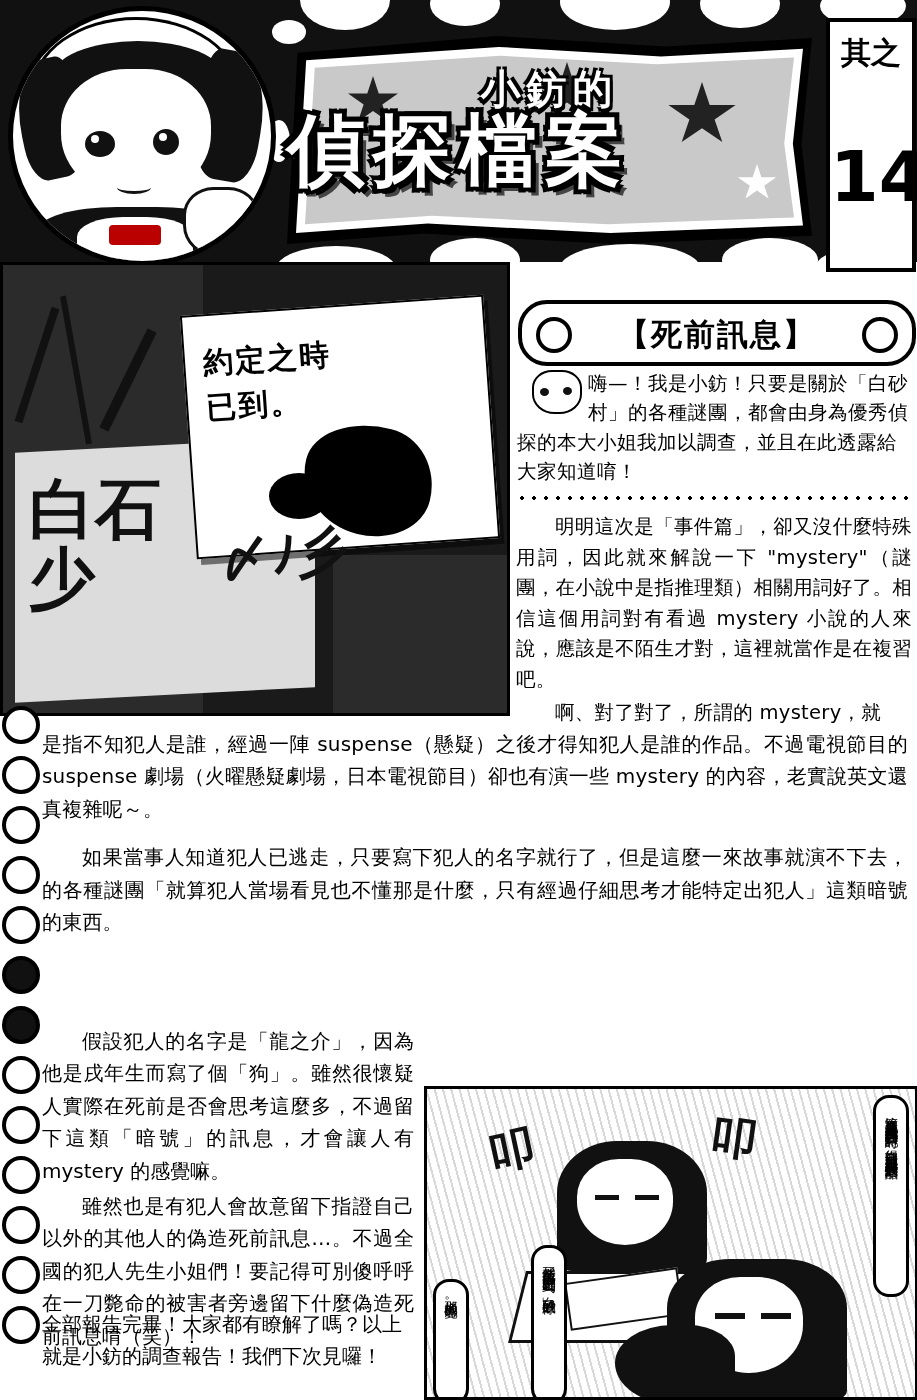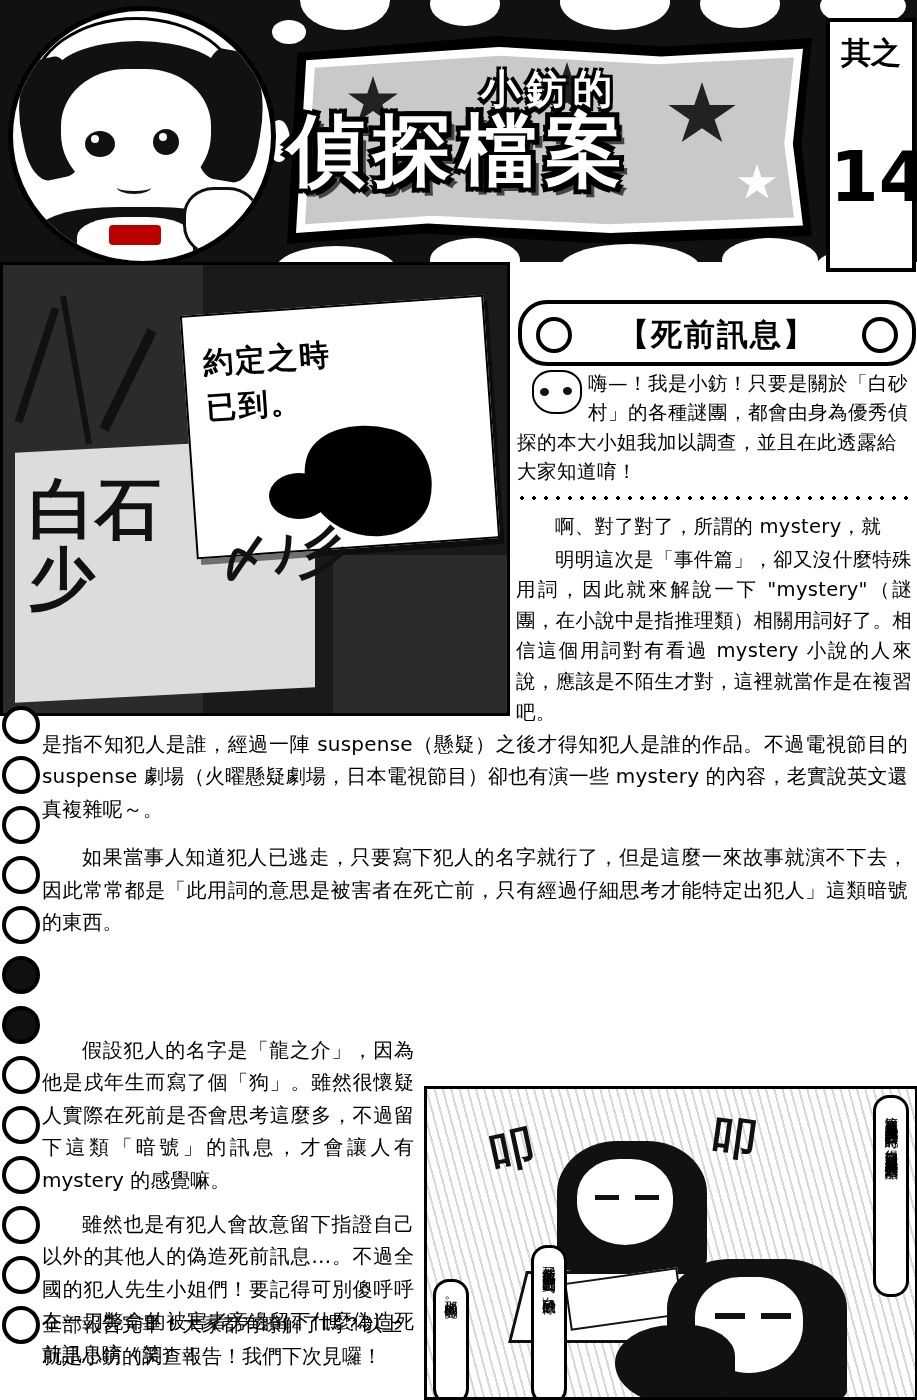--- a/index.html
+++ b/index.html
@@ -91,21 +91,21 @@
   
   .rings{position:absolute;left:2px;top:706px;width:40px;height:660px;}
   .ring{position:absolute;left:0;width:30px;height:30px;border:4px solid #000;border-radius:50%;background:#fff;}
   .ring.filled{background:#111;}
 
   
   .body{position:absolute;left:42px;top:712px;width:866px;font-size:20px;line-height:1.62;letter-spacing:.2px;text-align:justify;}
   .body p{margin:16px 0 1px 0;text-indent:2em;}
   .body p.noind{text-indent:0;}
   .bodynarrow{position:absolute;left:42px;top:1022px;width:372px;font-size:20px;line-height:1.62;text-align:justify;}
-  .bodynarrow p{margin:12px 0 1px 0;text-indent:2em;}
+  .bodynarrow p{margin:3px 0 1px 0;text-indent:2em;}
 
   
   .mangaR{position:absolute;left:424px;top:1086px;width:488px;height:308px;background:#fff;border:3px solid #000;overflow:hidden;}
   .mangaR .hatch{position:absolute;left:0;top:0;width:488px;height:308px;
       background:repeating-linear-gradient(75deg,#fff 0 6px,#d8d8d8 6px 8px);}
   .mangaR .blk{position:absolute;background:#111;}
   .mangaR .figA{position:absolute;left:130px;top:52px;width:150px;height:130px;background:#111;border-radius:40% 40% 10% 10%;}
   .mangaR .faceA{position:absolute;left:150px;top:70px;width:96px;height:86px;background:#fff;border-radius:48% 48% 55% 55%;}
   .mangaR .figB{position:absolute;left:240px;top:170px;width:180px;height:140px;background:#111;border-radius:35% 35% 6% 6%;}
   .mangaR .faceB{position:absolute;left:268px;top:188px;width:108px;height:96px;background:#fff;border-radius:46% 46% 55% 55%;}
@@ -195,43 +195,43 @@
   <div class="txt">【死前訊息】</div>
 </div>
 
 <div class="intro">
   <div class="chibi"></div>
   <p>嗨—！我是小鈁！只要是關於「白砂村」的各種謎團，都會由身為優秀偵探的本大小姐我加以調查，並且在此透露給大家知道唷！</p>
 </div>
 <div class="dotline"></div>
 
 <div class="rcol">
+  <p>明明這次是「事件篇」，卻又沒什麼特殊用詞，因此就來解說一下 "mystery"（謎團，在小說中是指推理類）相關用詞好了。相信這個用詞對有看過 mystery 小說的人來說，應該是不陌生才對，這裡就當作是在複習吧。</p>
   <p>啊、對了對了，所謂的 mystery，就</p>
-  <p>明明這次是「事件篇」，卻又沒什麼特殊用詞，因此就來解說一下 "mystery"（謎團，在小說中是指推理類）相關用詞好了。相信這個用詞對有看過 mystery 小說的人來說，應該是不陌生才對，這裡就當作是在複習吧。</p>
 </div>
 
 <div class="rings">
   <div class="ring" style="top:0px;"></div>
   <div class="ring" style="top:50px;"></div>
   <div class="ring" style="top:100px;"></div>
   <div class="ring" style="top:150px;"></div>
   <div class="ring" style="top:200px;"></div>
   <div class="ring filled" style="top:250px;"></div>
   <div class="ring filled" style="top:300px;"></div>
   <div class="ring" style="top:350px;"></div>
   <div class="ring" style="top:400px;"></div>
   <div class="ring" style="top:450px;"></div>
   <div class="ring" style="top:500px;"></div>
   <div class="ring" style="top:550px;"></div>
   <div class="ring" style="top:600px;"></div>
 </div>
 
 <div class="body">
   <p class="noind">是指不知犯人是誰，經過一陣 suspense（懸疑）之後才得知犯人是誰的作品。不過電視節目的 suspense 劇場（火曜懸疑劇場，日本電視節目）卻也有演一些 mystery 的內容，老實說英文還真複雜呢～。</p>
-  <p>如果當事人知道犯人已逃走，只要寫下犯人的名字就行了，但是這麼一來故事就演不下去，因此常常都是「此用詞的意思是被害者在死亡前，只有經過仔細思考才能特定出犯人」這類暗號的東西。</p>
+  <p>如果當事人知道犯人已逃走，只要寫下犯人的名字就行了，但是這麼一來故事就演不下去，的各種謎團「就算犯人當場看見也不懂那是什麼，只有經過仔細思考才能特定出犯人」這類暗號的東西。</p>
 </div>
 
 <div class="bodynarrow">
   <p>假設犯人的名字是「龍之介」，因為他是戌年生而寫了個「狗」。雖然很懷疑人實際在死前是否會思考這麼多，不過留下這類「暗號」的訊息，才會讓人有 mystery 的感覺嘛。</p>
   <p>雖然也是有犯人會故意留下指證自己以外的其他人的偽造死前訊息…。不過全國的犯人先生小姐們！要記得可別傻呼呼在一刀斃命的被害者旁邊留下什麼偽造死前訊息唷（笑）！</p>
 </div>
 
 <div class="signoff">
   <p>全部報告完畢！大家都有瞭解了嗎？以上就是小鈁的調查報告！我們下次見囉！</p>
 </div>

